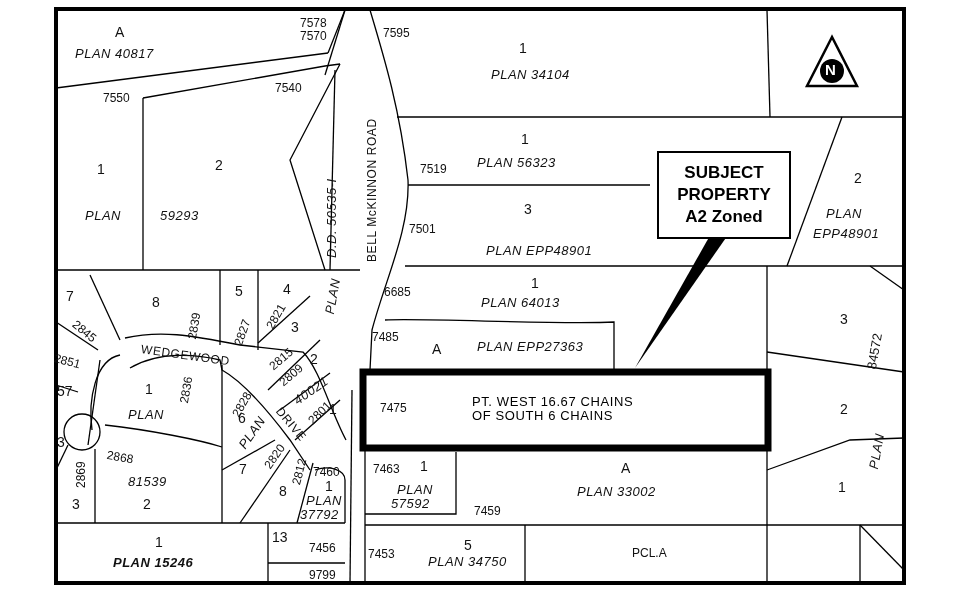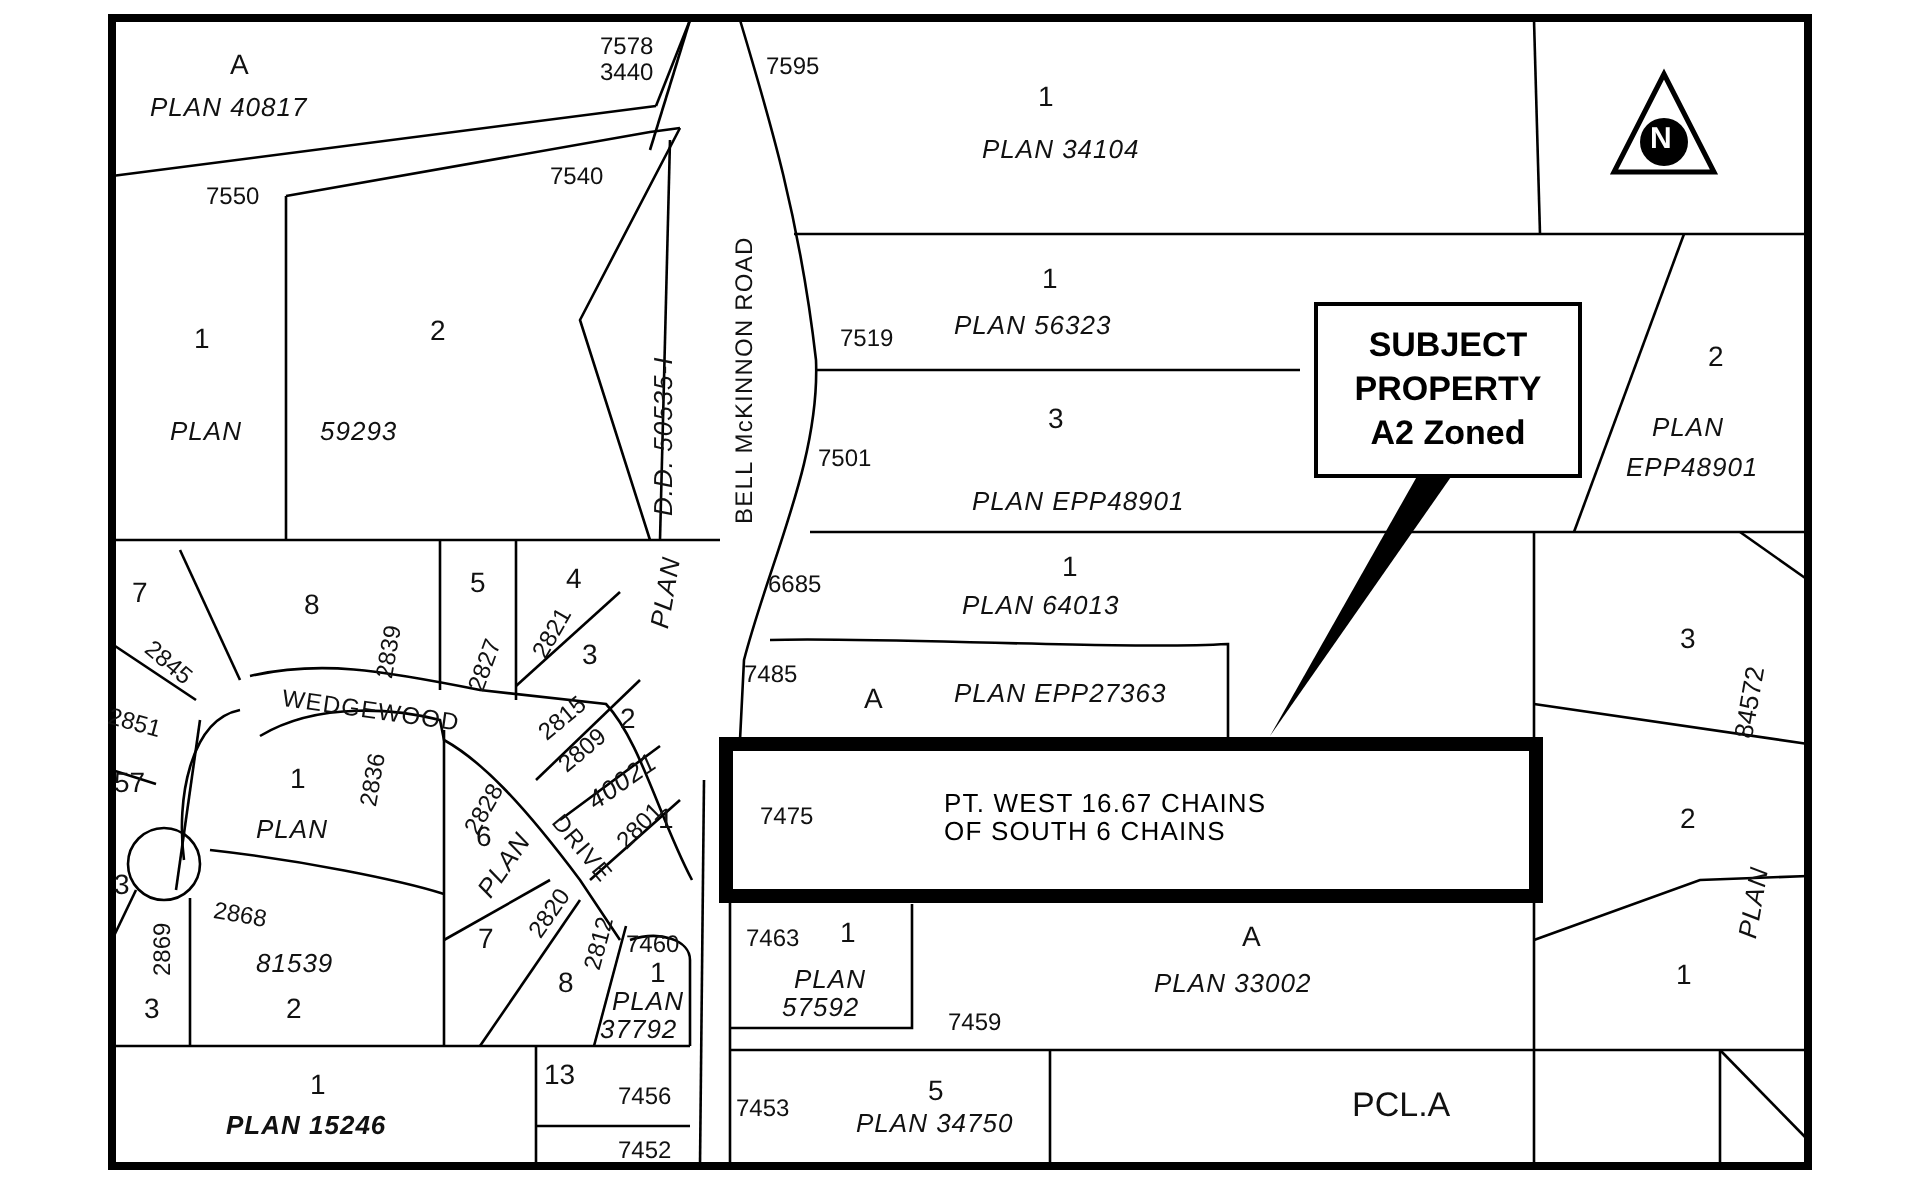--- a/index.html
+++ b/index.html
@@ -106,21 +106,21 @@
 
 <div class="lbl rot" style="left:366px;top:262px;transform:rotate(-90deg);font-size:12px;letter-spacing:0.6px;">BELL McKINNON ROAD</div>
 <div class="lbl rot" style="left:142px;top:343px;transform:rotate(8deg);font-size:12px;letter-spacing:0.6px;">WEDGEWOOD</div>
 <div class="lbl rot" style="left:283px;top:405px;transform:rotate(50deg);font-size:12px;letter-spacing:0.6px;">DRIVE</div>
 <div class="lbl rot it" style="left:326px;top:258px;transform:rotate(-90deg);">D.D.  50535-I</div>
 <div class="lbl rot it" style="left:324px;top:313px;transform:rotate(-80deg);">PLAN</div>
 
 <div class="lbl num" style="left:115px;top:26px;">A</div>
 <div class="lbl it" style="left:75px;top:48px;">PLAN  40817</div>
 <div class="lbl" style="left:300px;top:17px;">7578</div>
-<div class="lbl" style="left:300px;top:30px;">3440</div>
+<div class="lbl" style="left:300px;top:30px;">7570</div>
 <div class="lbl" style="left:103px;top:92px;">7550</div>
 <div class="lbl" style="left:275px;top:82px;">7540</div>
 <div class="lbl num" style="left:97px;top:163px;">1</div>
 <div class="lbl it" style="left:85px;top:210px;">PLAN</div>
 <div class="lbl num" style="left:215px;top:159px;">2</div>
 <div class="lbl it" style="left:160px;top:210px;">59293</div>
 
 <div class="lbl" style="left:383px;top:27px;">7595</div>
 <div class="lbl num" style="left:519px;top:42px;">1</div>
 <div class="lbl it" style="left:491px;top:69px;">PLAN  34104</div>
@@ -150,21 +150,21 @@
 <div class="lbl" style="left:373px;top:463px;">7463</div>
 <div class="lbl num" style="left:420px;top:460px;">1</div>
 <div class="lbl it" style="left:397px;top:484px;">PLAN</div>
 <div class="lbl it" style="left:391px;top:498px;">57592</div>
 <div class="lbl num" style="left:621px;top:462px;">A</div>
 <div class="lbl it" style="left:577px;top:486px;">PLAN  33002</div>
 <div class="lbl" style="left:474px;top:505px;">7459</div>
 <div class="lbl" style="left:368px;top:548px;">7453</div>
 <div class="lbl num" style="left:464px;top:539px;">5</div>
 <div class="lbl it" style="left:428px;top:556px;">PLAN  34750</div>
-<div class="lbl" style="left:632px;top:547px;font-size:17px;margin-left:44px;">PCL.A</div>
+<div class="lbl" style="left:632px;top:547px;font-size:12px;">PCL.A</div>
 
 <div class="lbl num" style="left:66px;top:290px;">7</div>
 <div class="lbl num" style="left:152px;top:296px;">8</div>
 <div class="lbl rot" style="left:78px;top:318px;transform:rotate(40deg);">2845</div>
 <div class="lbl rot" style="left:186px;top:338px;transform:rotate(-80deg);">2839</div>
 <div class="lbl rot" style="left:56px;top:352px;transform:rotate(15deg);">2851</div>
 <div class="lbl num" style="left:235px;top:285px;">5</div>
 <div class="lbl num" style="left:283px;top:283px;">4</div>
 <div class="lbl rot" style="left:232px;top:343px;transform:rotate(-70deg);">2827</div>
 <div class="lbl rot" style="left:264px;top:325px;transform:rotate(-60deg);">2821</div>
@@ -193,15 +193,15 @@
 <div class="lbl num" style="left:279px;top:485px;">8</div>
 <div class="lbl" style="left:313px;top:466px;">7460</div>
 <div class="lbl num" style="left:325px;top:480px;">1</div>
 <div class="lbl it" style="left:306px;top:495px;">PLAN</div>
 <div class="lbl it" style="left:300px;top:509px;">37792</div>
 
 <div class="lbl num" style="left:155px;top:536px;">1</div>
 <div class="lbl it" style="left:113px;top:557px;font-weight:bold;">PLAN  15246</div>
 <div class="lbl num" style="left:272px;top:531px;">13</div>
 <div class="lbl" style="left:309px;top:542px;">7456</div>
-<div class="lbl" style="left:309px;top:569px;">7452</div>
+<div class="lbl" style="left:309px;top:569px;">9799</div>
 <div class="lbl num" style="left:57px;top:385px;">57</div>
 <div class="lbl num" style="left:57px;top:436px;">3</div>
 
 </body></html>

